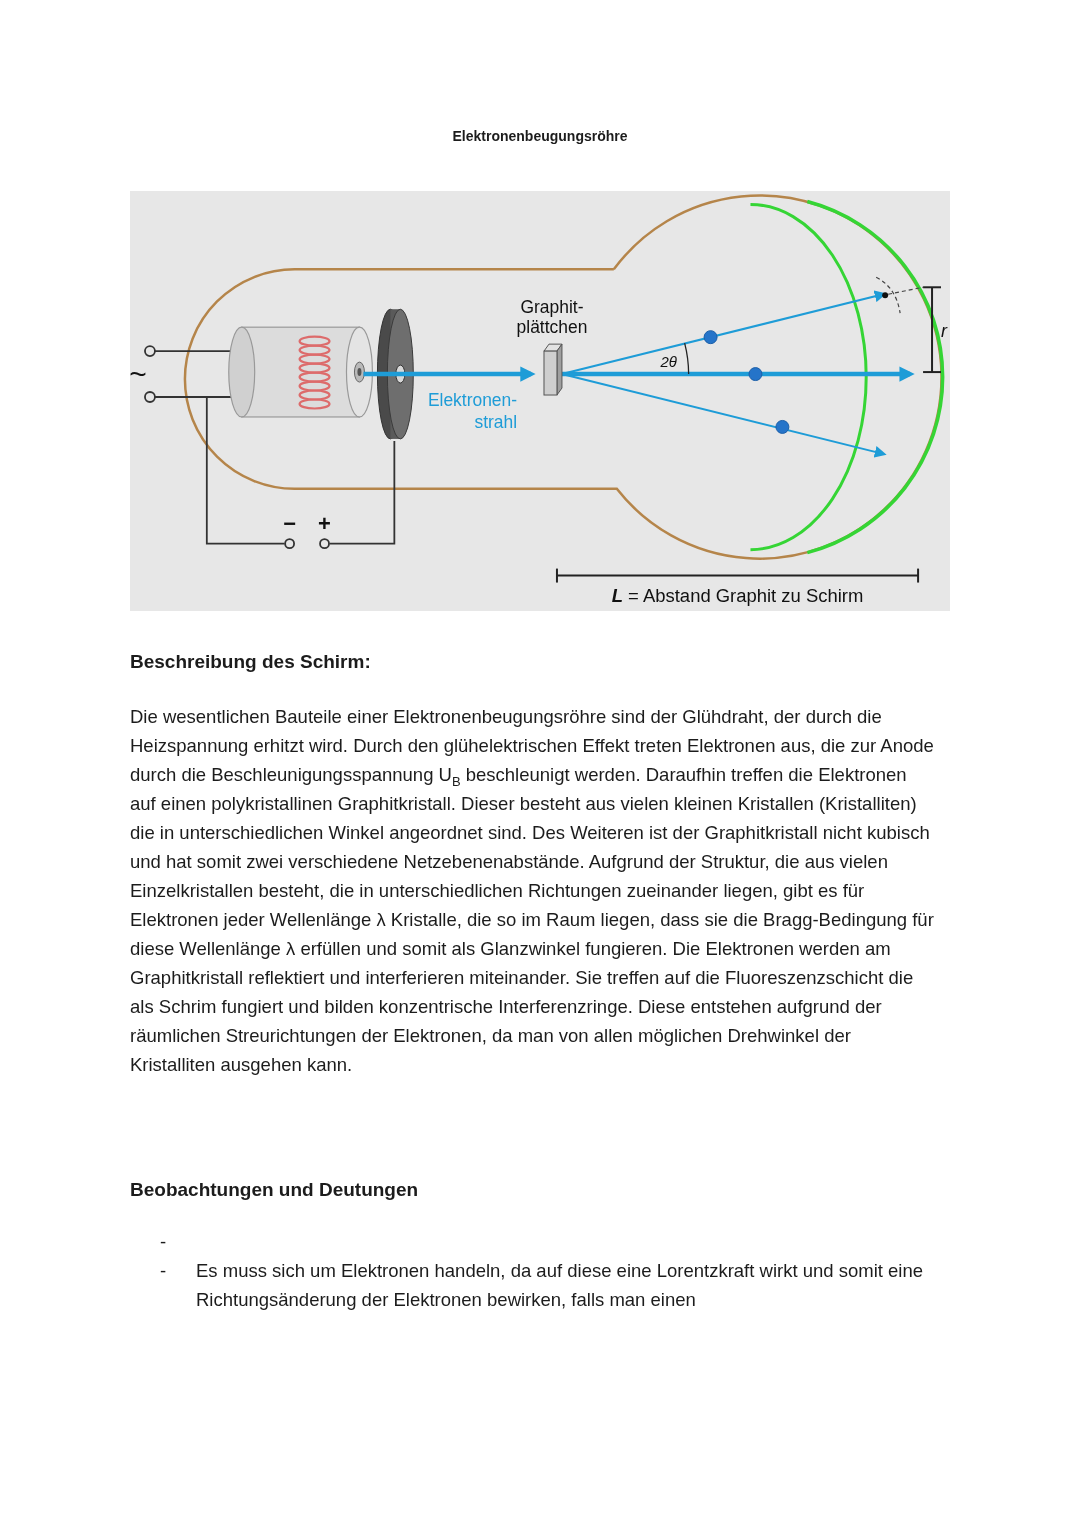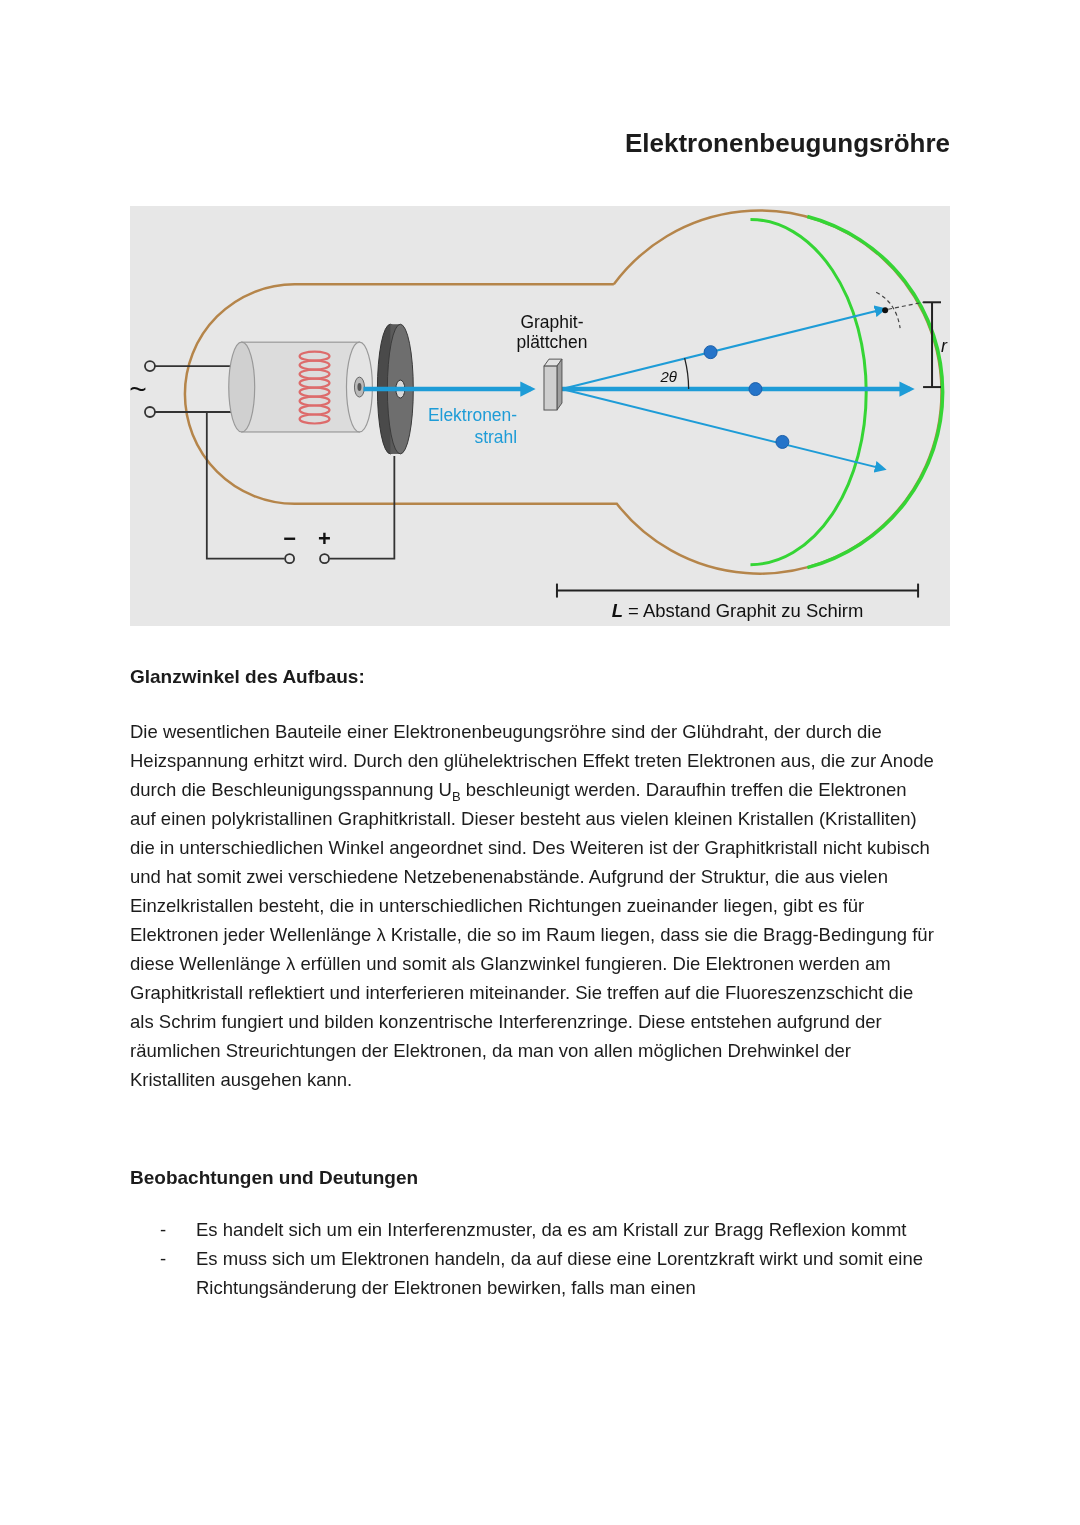--- a/index.html
+++ b/index.html
@@ -1,27 +1,27 @@
 <!DOCTYPE html>
 <html><head>
 <meta charset="utf-8">
 <style>
   html,body{margin:0;padding:0;background:#ffffff;}
   body{
     width:1080px;height:1525px;overflow:hidden;position:relative;
     font-family:"Liberation Sans",sans-serif;color:#1c1c1c;
   }
   .page{padding:128px 130px 0 130px;}
-  .title{font-size:26px;font-weight:700;text-align:right;margin:0 0 47px 0;}
+  .title{font-size:14px;font-weight:700;text-align:center;margin:0 0 47px 0;}
   .figure-panel{width:820px;height:420px;background:#e7e7e7;}
   .figure-panel svg{display:block;}
   .section-heading{font-size:19px;font-weight:700;margin:40px 0 0 0;}
   .body-text{font-size:18.5px;line-height:29px;margin:29px 16px 0 0;text-align:left;}
   .body-text sub{font-size:13px;line-height:0;}
-  .obs-heading{margin-top:73px;}
+  .obs-heading{margin-top:100px;}
   .dash-list{margin:26px 0 0 0;padding:0;list-style:none;font-size:18.5px;line-height:29px;}
   .dash-list li{display:flex;align-items:flex-start;}
   .dash-list .dash{flex:0 0 36px;margin-left:30px;}
   .fig-label{font-family:"Liberation Sans",sans-serif;}
 </style>
 </head>
 <body>
 
 <div class="page">
 
@@ -124,30 +124,29 @@
         <line x1="428" y1="385" x2="790" y2="385"></line>
         <line x1="428" y1="378" x2="428" y2="392"></line>
         <line x1="790" y1="378" x2="790" y2="392"></line>
       </g>
       <text class="fig-label" x="609" y="411" font-size="18.5" fill="#111" text-anchor="middle">
         <tspan font-style="italic" font-weight="700">L</tspan><tspan> = Abstand Graphit zu Schirm</tspan>
       </text>
     </svg>
   </div>
 
-  <h2 class="section-heading">Glanzwinkel des Aufbaus:</h2>
+  <h2 class="section-heading">Beschreibung des Schirm:</h2>
 
   <p class="body-text"><span>Die wesentlichen Bauteile einer Elektronenbeugungsröhre sind der Glühdraht, der durch die Heizspannung erhitzt wird. Durch den glühelektrischen Effekt treten Elektronen aus, die zur Anode durch die Beschleunigungsspannung U</span><sub>B</sub><span> beschleunigt werden. Daraufhin treffen die Elektronen auf einen polykristallinen Graphitkristall. Dieser besteht aus vielen kleinen Kristallen (Kristalliten) die in unterschiedlichen Winkel angeordnet sind. Des Weiteren ist der Graphitkristall nicht kubisch und hat somit zwei verschiedene Netzebenenabstände. Aufgrund der Struktur, die aus vielen Einzelkristallen besteht, die in unterschiedlichen Richtungen zueinander liegen, gibt es für Elektronen jeder Wellenlänge λ Kristalle, die so im Raum liegen, dass sie die Bragg-Bedingung für diese Wellenlänge λ erfüllen und somit als Glanzwinkel fungieren. Die Elektronen werden am Graphitkristall reflektiert und interferieren miteinander. Sie treffen auf die Fluoreszenzschicht die als Schrim fungiert und bilden konzentrische Interferenzringe. Diese entstehen aufgrund der räumlichen Streurichtungen der Elektronen, da man von allen möglichen Drehwinkel der Kristalliten ausgehen kann.</span></p>
 
   <h2 class="section-heading obs-heading">Beobachtungen und Deutungen</h2>
 
   <ul class="dash-list">
     <li>
       <span class="dash">-</span>
-      <span>Es handelt sich um ein Interferenzmuster, da es am Kristall zur Bragg Reflexion kommt</span>
     </li>
     <li>
       <span class="dash">-</span>
       <span>Es muss sich um Elektronen handeln, da auf diese eine Lorentzkraft wirkt und somit eine Richtungsänderung der Elektronen bewirken, falls man einen</span>
     </li>
   </ul>
 
 </div>
 
 </body></html>

